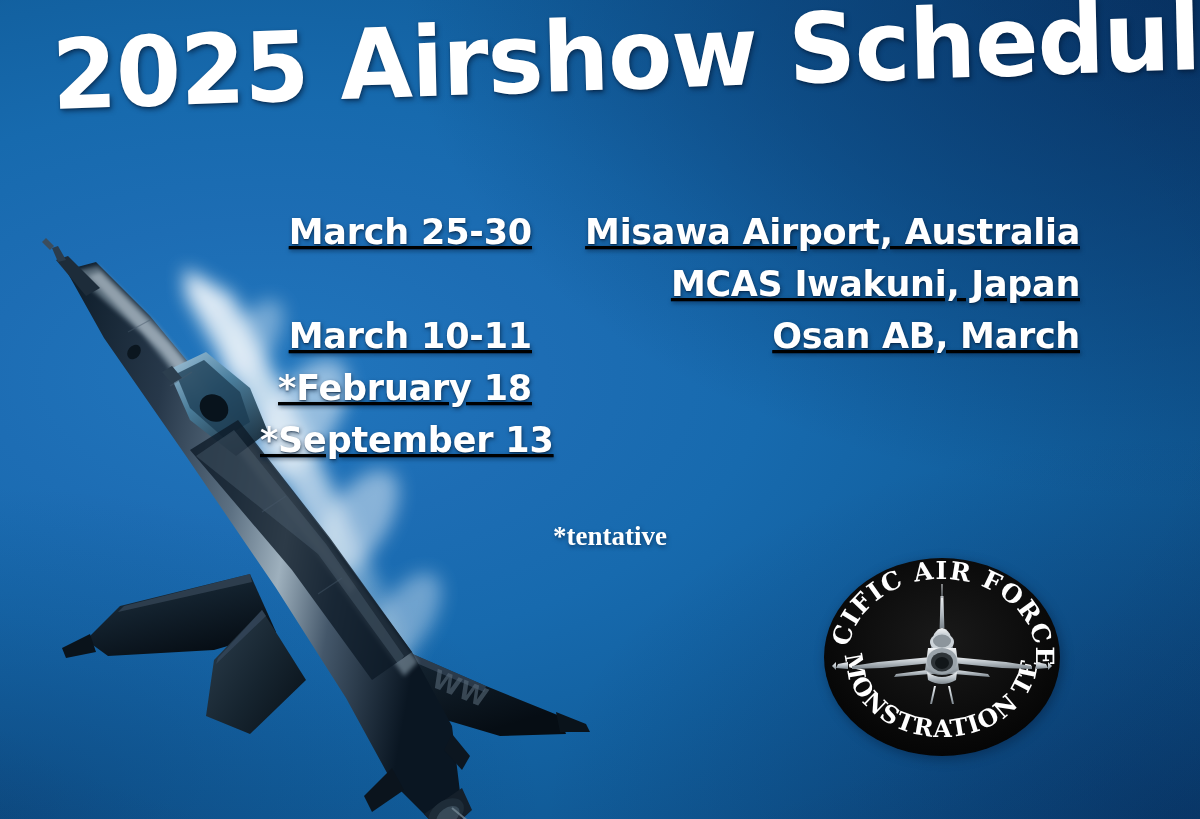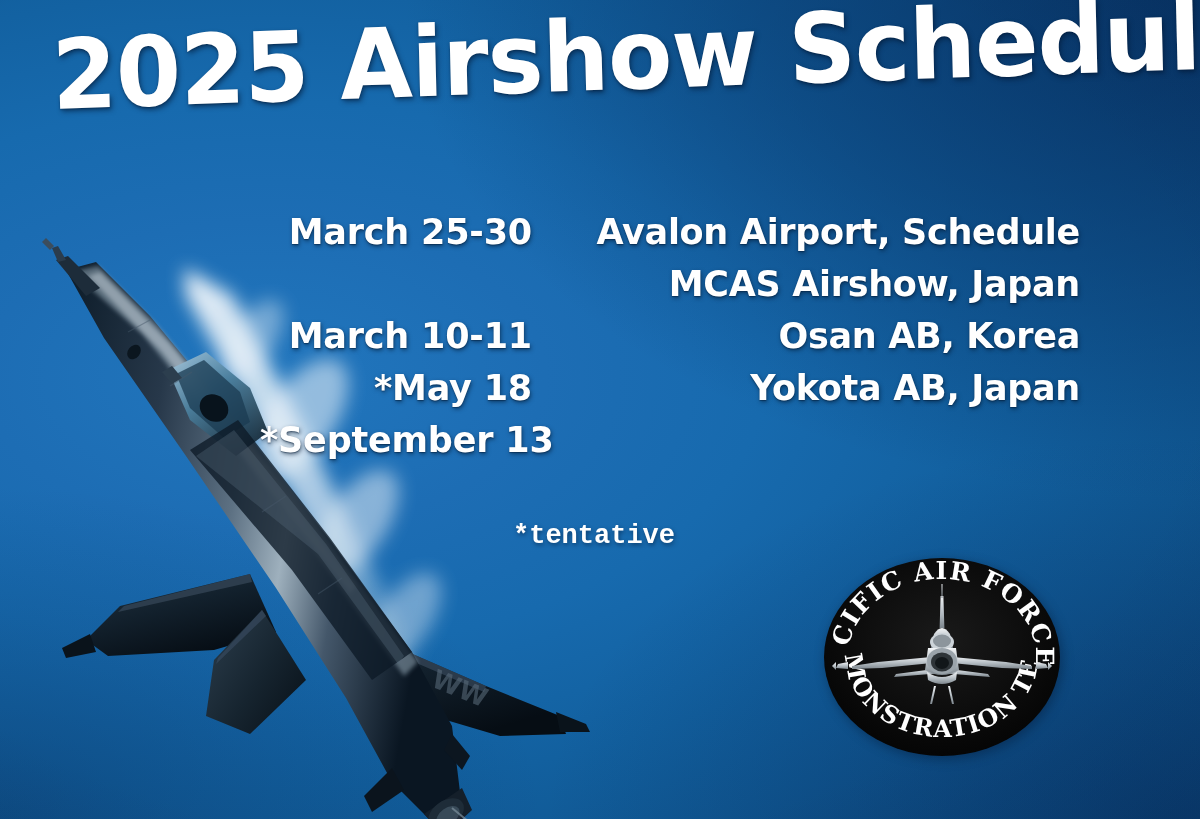--- a/index.html
+++ b/index.html
@@ -68,20 +68,21 @@
       0 1px 2px rgba(3,26,54,.45);
   }
 
   
   #schedule{
     position:absolute;left:260px;top:206px;width:820px;
   }
   .row{
     display:flex;align-items:center;
     height:52px;
+    text-decoration:underline;
   }
   .cell{
     font-family:"DejaVu Sans","Liberation Sans",sans-serif;
     font-weight:700;
     font-size:35px;
     line-height:52px;
     color:#ffffff;
     white-space:nowrap;
     text-shadow:
       1px 2px 4px rgba(3,26,54,.60),
@@ -91,23 +92,23 @@
     width:272px;text-align:right;
     padding-right:0;
     letter-spacing:-.2px;
   }
   .cell.place{
     flex:1;text-align:right;
     letter-spacing:-.3px;
   }
 
   #tentative{
-    position:absolute;left:244px;top:518px;width:700px;
+    position:absolute;left:260px;top:518px;width:700px;
     text-align:center;
-    font-family:Liberation Mono, monospace;
+    font-family:Liberation Serif, serif;
     font-weight:700;
     font-size:27px;line-height:36px;
     color:#ffffff;
     text-shadow:1px 2px 4px rgba(3,26,54,.55);
     white-space:nowrap;
   }
 
   
   #emblem{
     position:absolute;left:822px;top:556px;width:240px;height:202px;
@@ -274,35 +275,34 @@
   </svg>
 
   <div id="title">
     <span class="t">2025 Airshow Schedule</span>
   </div>
 
   <div id="schedule">
 
     <div class="row">
       <span class="cell date">March 25-30</span>
-      <span class="cell place">Avalon Airport, Schedule</span>
-    </div>
-
-    <div class="row">
-      <span class="cell place">MCAS Airshow, Japan</span>
+      <span class="cell place">Misawa Airport, Australia</span>
+    </div>
+
+    <div class="row">
+      <span class="cell place">MCAS Iwakuni, Japan</span>
     </div>
 
     <div class="row">
       <span class="cell date">March 10-11</span>
-      <span class="cell place">Osan AB, Korea</span>
-    </div>
-
-    <div class="row">
-      <span class="cell date">*May 18</span>
-      <span class="cell place">Yokota AB, Japan</span>
+      <span class="cell place">Osan AB, March</span>
+    </div>
+
+    <div class="row">
+      <span class="cell date">*February 18</span>
     </div>
 
 
     <div class="row">
       <span class="cell date">*September 13</span>
     </div>
 
   </div>
 
   <div id="tentative">*tentative</div>

